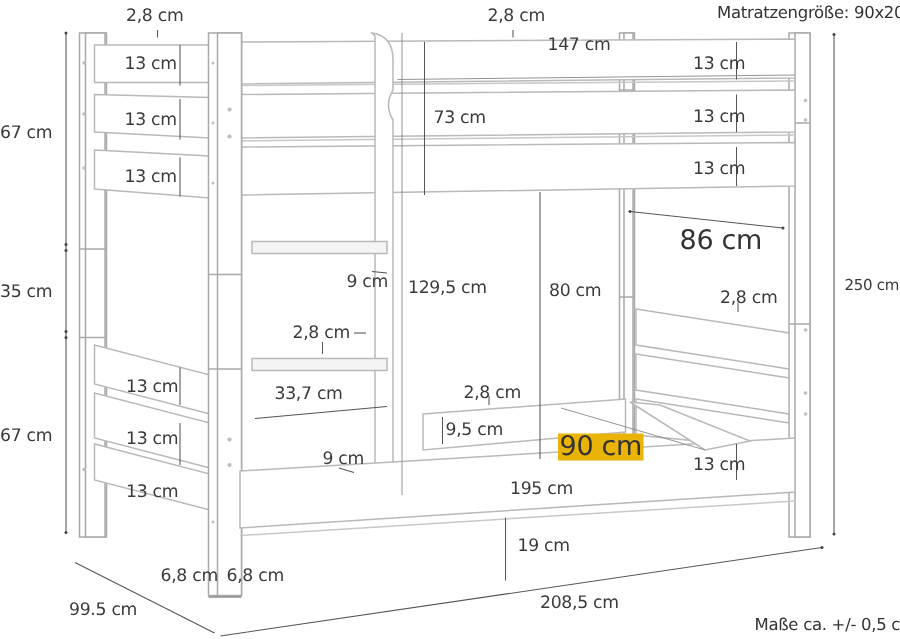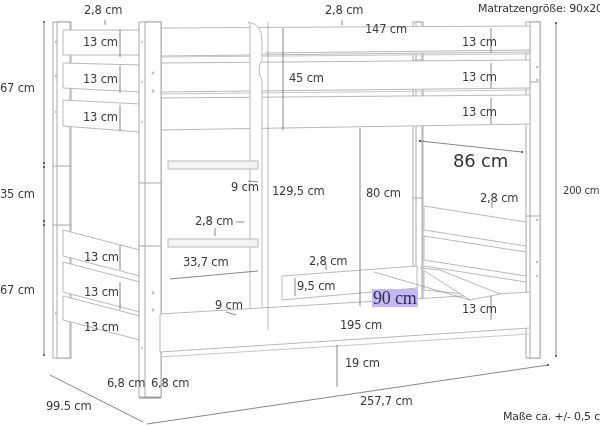--- a/index.html
+++ b/index.html
@@ -10,21 +10,21 @@
   .wood-shade { fill: #f4f4f4; stroke: #b9b9b9; stroke-width: 1; }
   .post { fill: #ffffff; stroke: #a9a9a9; stroke-width: 1; }
   .dim { stroke: #555; stroke-width: 0.7; fill: none; }
   .dimfaint { stroke: #888; stroke-width: 0.6; fill: none; }
   .dot { fill: #444; }
   .screw { fill: #bdbdbd; }
   .lbl { position: absolute; font-size: 11.5px; color: #3a3a3a; white-space: nowrap; line-height: 1; letter-spacing: -0.2px; }
   .lbl-sm { font-size: 10px; }
   .lbl-lg { font-size: 18px; color: #333; }
   .lbl-note { font-size: 11px; color: #333; }
-  .white-bg { background: #c4b5fd; padding: 0 1px; font-family: Liberation Serif, serif; }
+  .white-bg { background: #eab308; padding: 0 1px; }
 </style>
 </head>
 <body>
 
 <div id="stage">
 
 <svg width="600" height="426" viewBox="0 0 600 426">
 
   <g>
     <rect class="post" x="413" y="22" width="10" height="290"></rect>
@@ -175,26 +175,26 @@
 <div class="lbl lbl-note" style="left:478px;top:3px">Matratzengröße: 90x200</div>
 
 <div class="lbl" style="left:83px;top:37px">13 cm</div>
 <div class="lbl" style="left:83px;top:74px">13 cm</div>
 <div class="lbl" style="left:83px;top:112px">13 cm</div>
 
 <div class="lbl" style="left:365px;top:24px">147 cm</div>
 <div class="lbl" style="left:462px;top:37px">13 cm</div>
 <div class="lbl" style="left:462px;top:72px">13 cm</div>
 <div class="lbl" style="left:462px;top:107px">13 cm</div>
-<div class="lbl" style="left:289px;top:73px">45 cm</div>
+<div class="lbl" style="left:289px;top:73px">73 cm</div>
 
 <div class="lbl" style="left:0px;top:83px">67 cm</div>
 <div class="lbl" style="left:0px;top:189px">35 cm</div>
 <div class="lbl" style="left:0px;top:285px">67 cm</div>
-<div class="lbl lbl-sm" style="left:563px;top:186px">200 cm</div>
+<div class="lbl lbl-sm" style="left:563px;top:186px">250 cm</div>
 
 <div class="lbl lbl-lg" style="left:453px;top:152px">86 cm</div>
 <div class="lbl" style="left:231px;top:182px">9 cm</div>
 <div class="lbl" style="left:272px;top:186px">129,5 cm</div>
 <div class="lbl" style="left:195px;top:216px">2,8 cm</div>
 <div class="lbl" style="left:366px;top:188px">80 cm</div>
 <div class="lbl" style="left:480px;top:193px">2,8 cm</div>
 
 <div class="lbl" style="left:183px;top:257px">33,7 cm</div>
 <div class="lbl" style="left:84px;top:252px">13 cm</div>
@@ -205,16 +205,16 @@
 <div class="lbl" style="left:297px;top:281px">9,5 cm</div>
 <div class="lbl lbl-lg white-bg" style="left:372px;top:289px">90 cm</div>
 <div class="lbl" style="left:215px;top:300px">9 cm</div>
 <div class="lbl" style="left:462px;top:304px">13 cm</div>
 <div class="lbl" style="left:340px;top:320px">195 cm</div>
 
 <div class="lbl" style="left:345px;top:358px">19 cm</div>
 <div class="lbl" style="left:107px;top:378px">6,8 cm</div>
 <div class="lbl" style="left:151px;top:378px">6,8 cm</div>
 <div class="lbl" style="left:46px;top:401px">99.5 cm</div>
-<div class="lbl" style="left:360px;top:396px">257,7 cm</div>
+<div class="lbl" style="left:360px;top:396px">208,5 cm</div>
 <div class="lbl lbl-note" style="left:503px;top:411px">Maße ca. +/- 0,5 cm</div>
 
 </div>
 
 </body></html>

